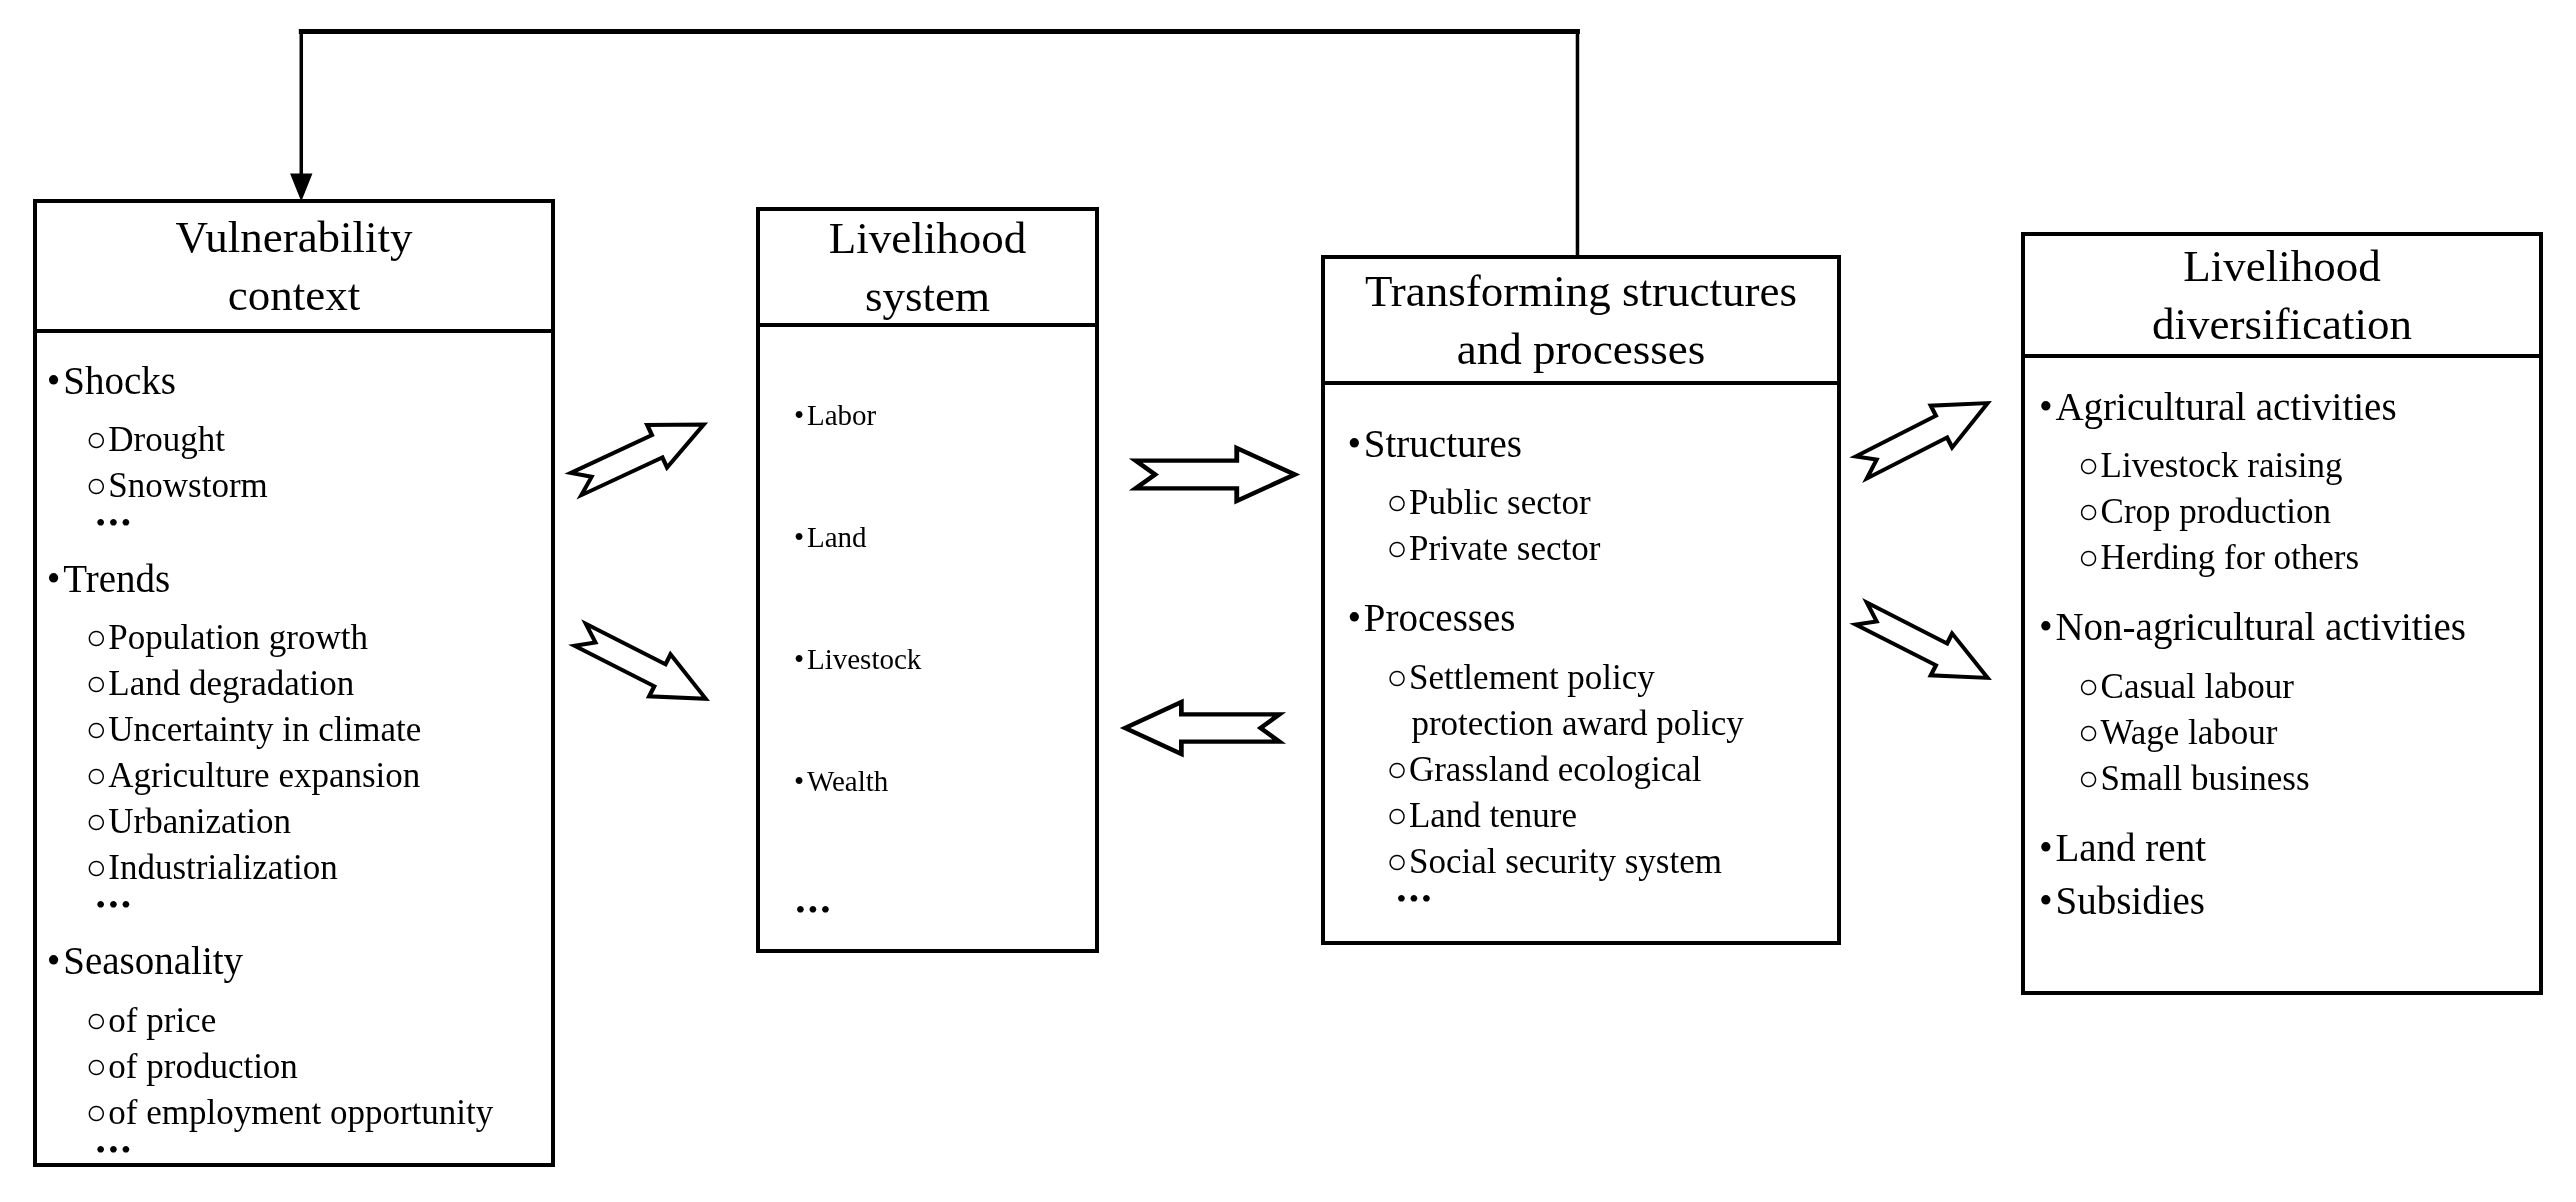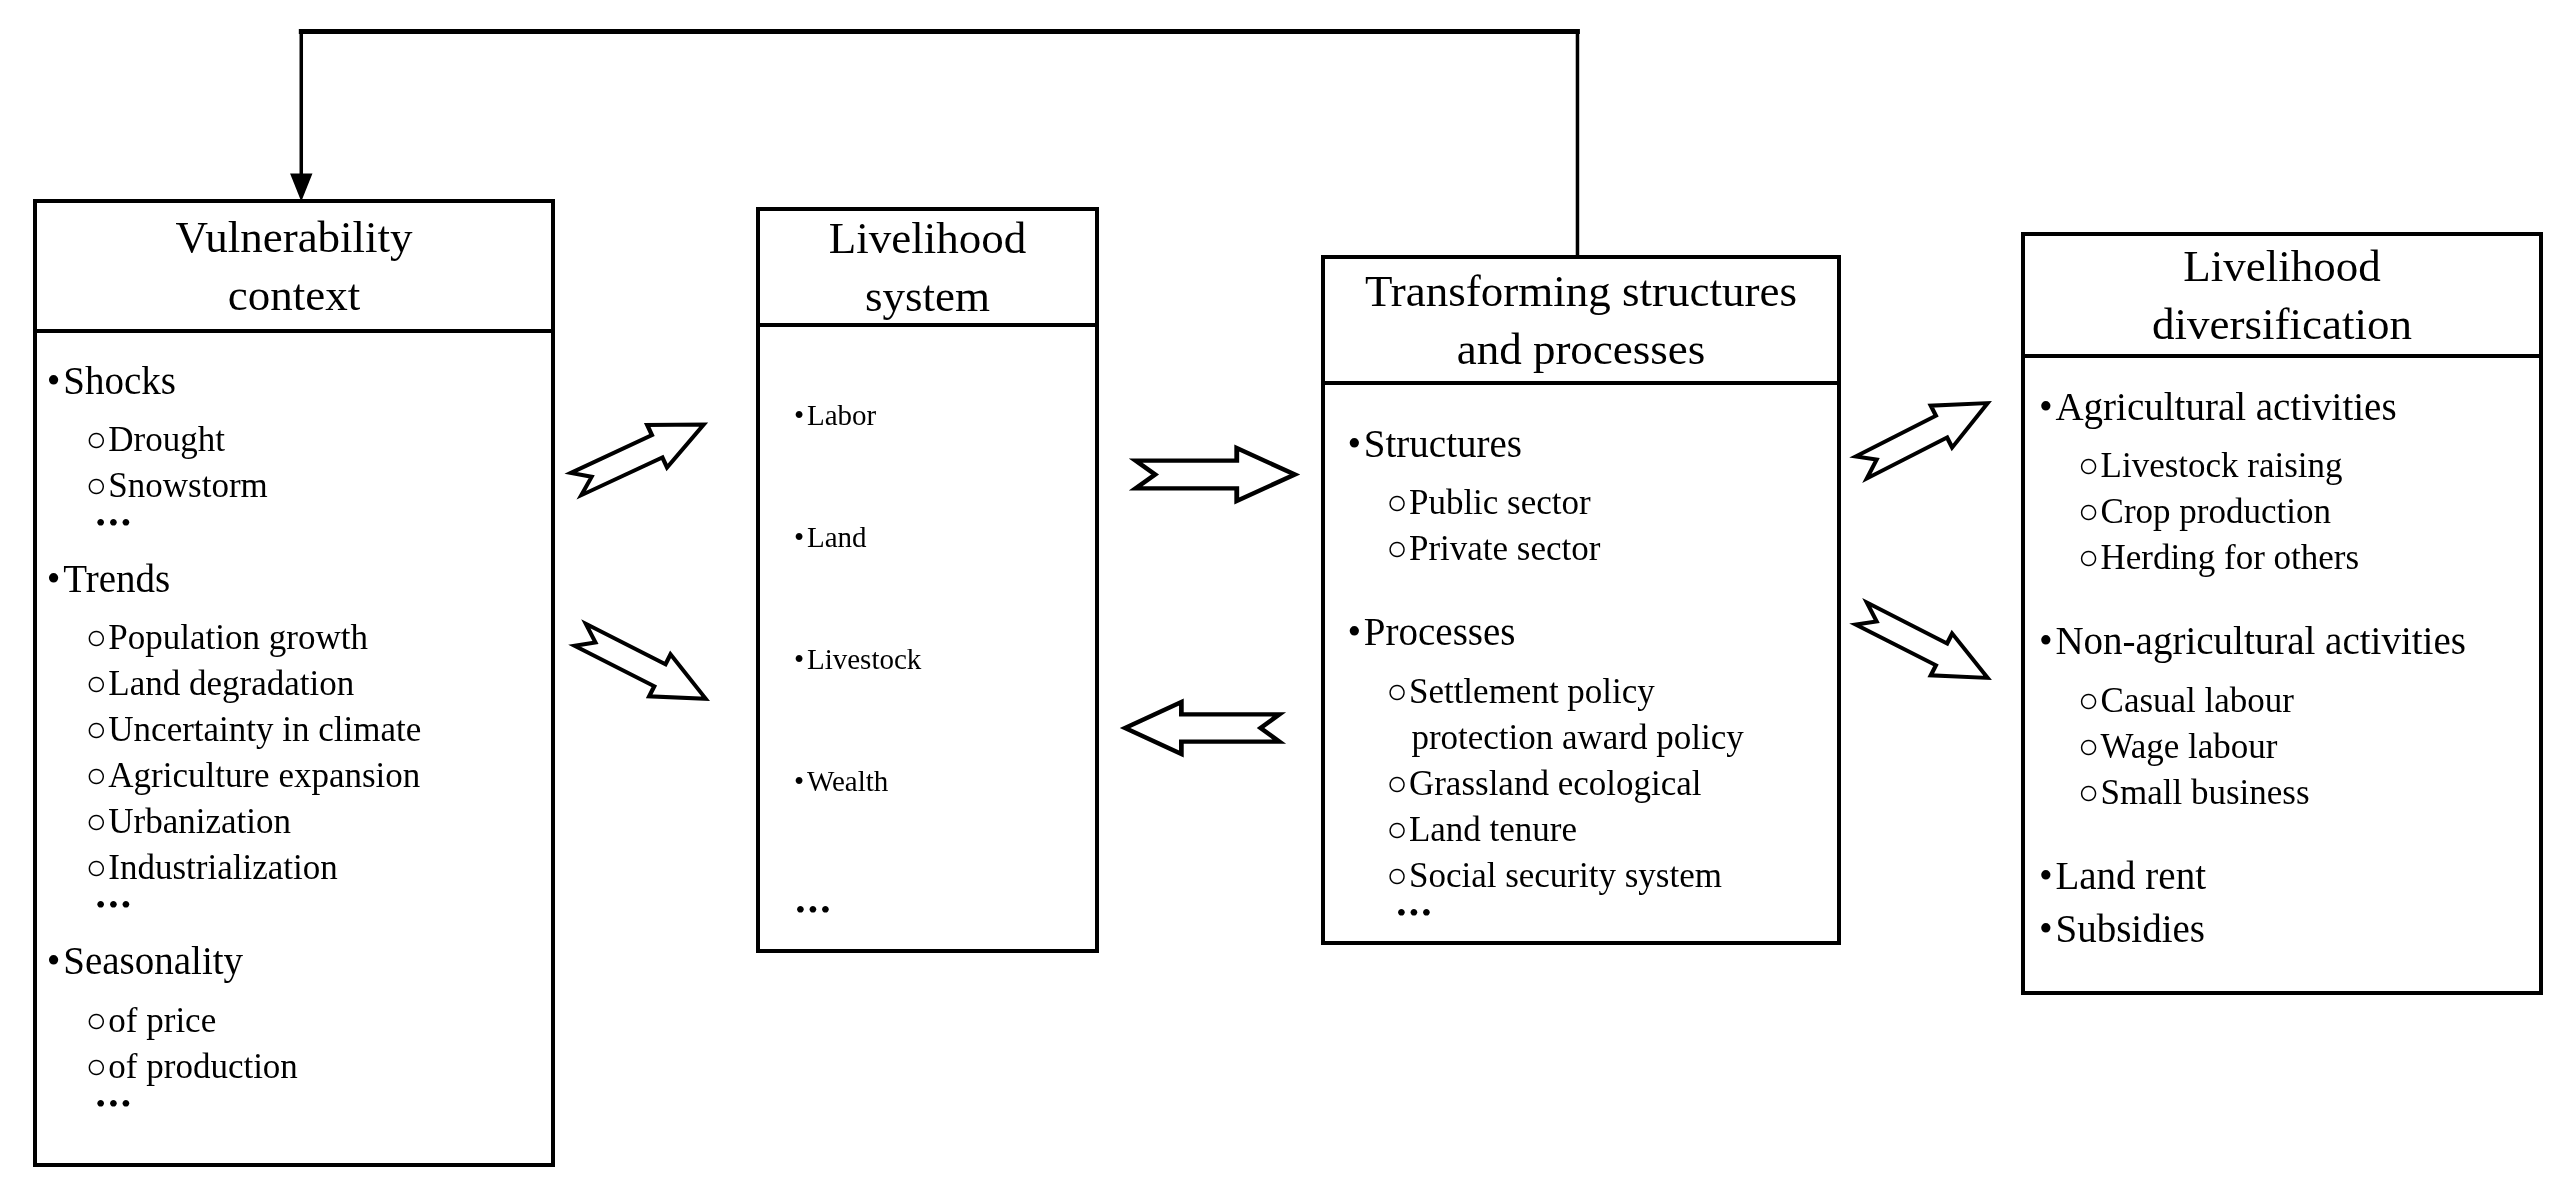--- a/index.html
+++ b/index.html
@@ -20,21 +20,21 @@
   }
   .box .title{
     display:flex;flex-direction:column;align-items:center;justify-content:center;
     border-bottom:4.9px solid #000;
     box-sizing:border-box;
     font-size:45px;line-height:1.30;text-align:center;
     white-space:nowrap;
   }
   .box .content{box-sizing:border-box;}
   .item{white-space:nowrap;}
-  .item-1{font-size:39px;line-height:56px;margin-top:32px;}
+  .item-1{font-size:39px;line-height:56px;margin-top:18px;}
   .item-1:first-child{margin-top:0;}
   .item-1 + .item-1{margin-top:-2.8px;}
   .item-2{font-size:35px;line-height:46px;padding-left:39px;}
   .item-1 + .item-2{margin-top:8.4px;}
   .item-2cont{font-size:35px;line-height:46px;padding-left:64px;}
   .item-dots{font-size:28px;line-height:28px;padding-left:49px;letter-spacing:2.8px;}
   .item-dots + .item-1{margin-top:14px;}
   .mk{display:inline-block;}
   .mk1{margin-right:2.8px;}
   .mk2{margin-right:1.4px;}
@@ -99,20 +99,21 @@
         <div class="item item-2"><span class="mk mk2">○</span><span>Population growth</span></div>
         <div class="item item-2"><span class="mk mk2">○</span><span>Land degradation</span></div>
         <div class="item item-2"><span class="mk mk2">○</span><span>Uncertainty in climate</span></div>
         <div class="item item-2"><span class="mk mk2">○</span><span>Agriculture expansion</span></div>
         <div class="item item-2"><span class="mk mk2">○</span><span>Urbanization</span></div>
         <div class="item item-2"><span class="mk mk2">○</span><span>Industrialization</span></div>
         <div class="item item-dots"><span>•••</span></div>
         <div class="item item-1"><span class="mk mk1">•</span><span>Seasonality</span></div>
         <div class="item item-2"><span class="mk mk2">○</span><span>of price</span></div>
         <div class="item item-2"><span class="mk mk2">○</span><span>of production</span></div>
+        <div class="item item-2"><span class="mk mk2">○</span><span>of employment opportunity</span></div>
         <div class="item item-dots"><span>•••</span></div>
       </div>
   </div>
 
   <div class="box" id="box-livelihood-assets">
     <div class="title">
         <div>Livelihood</div>
         <div>system</div>
       </div>
     <div class="content">

